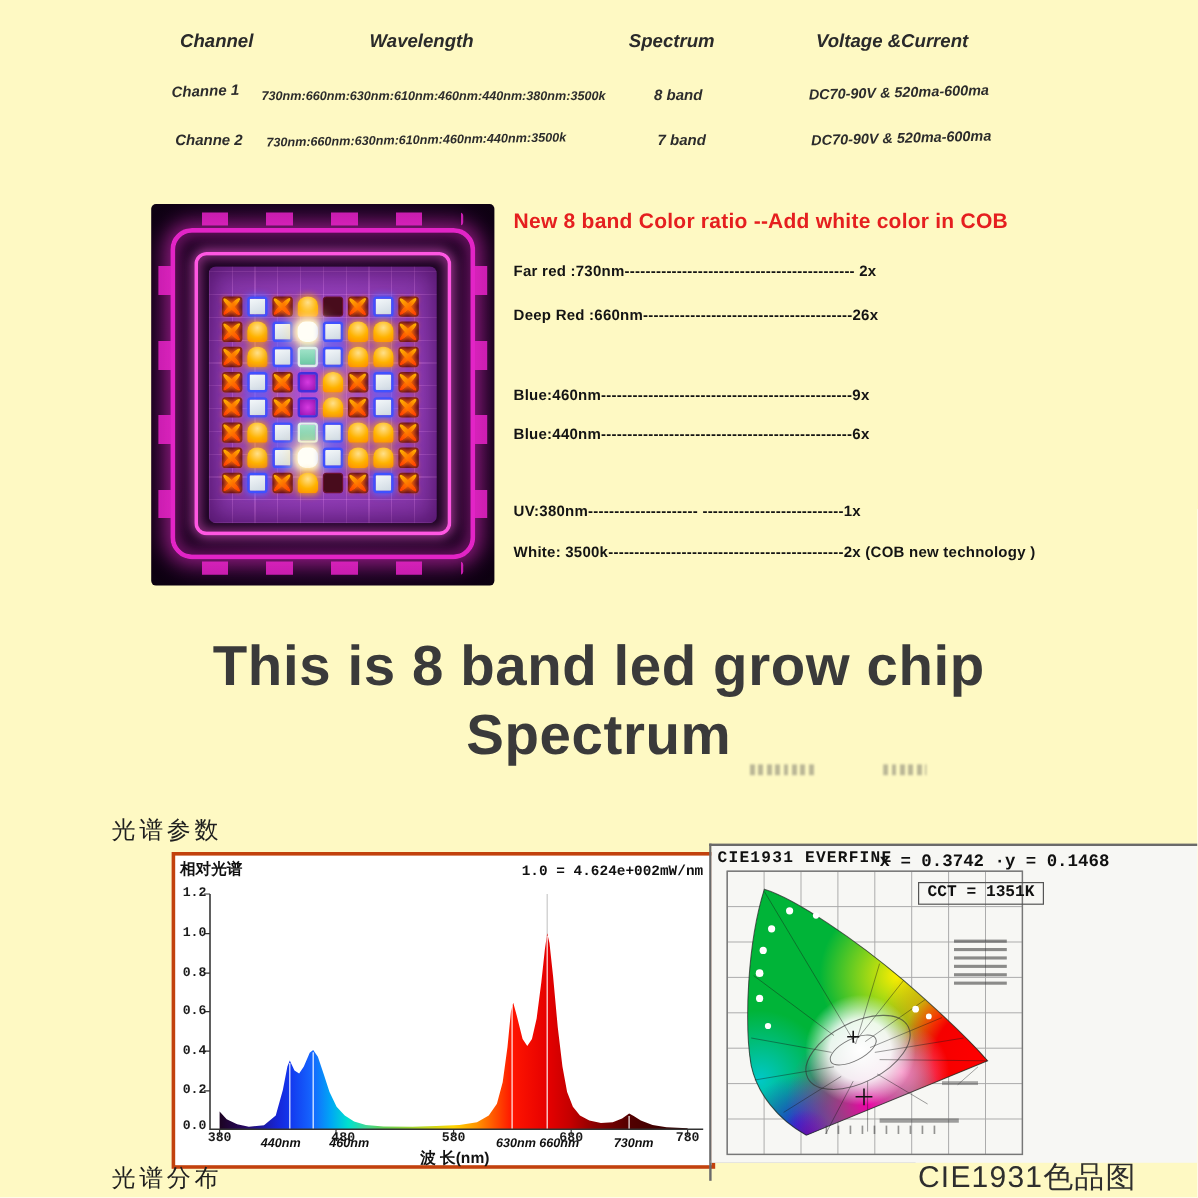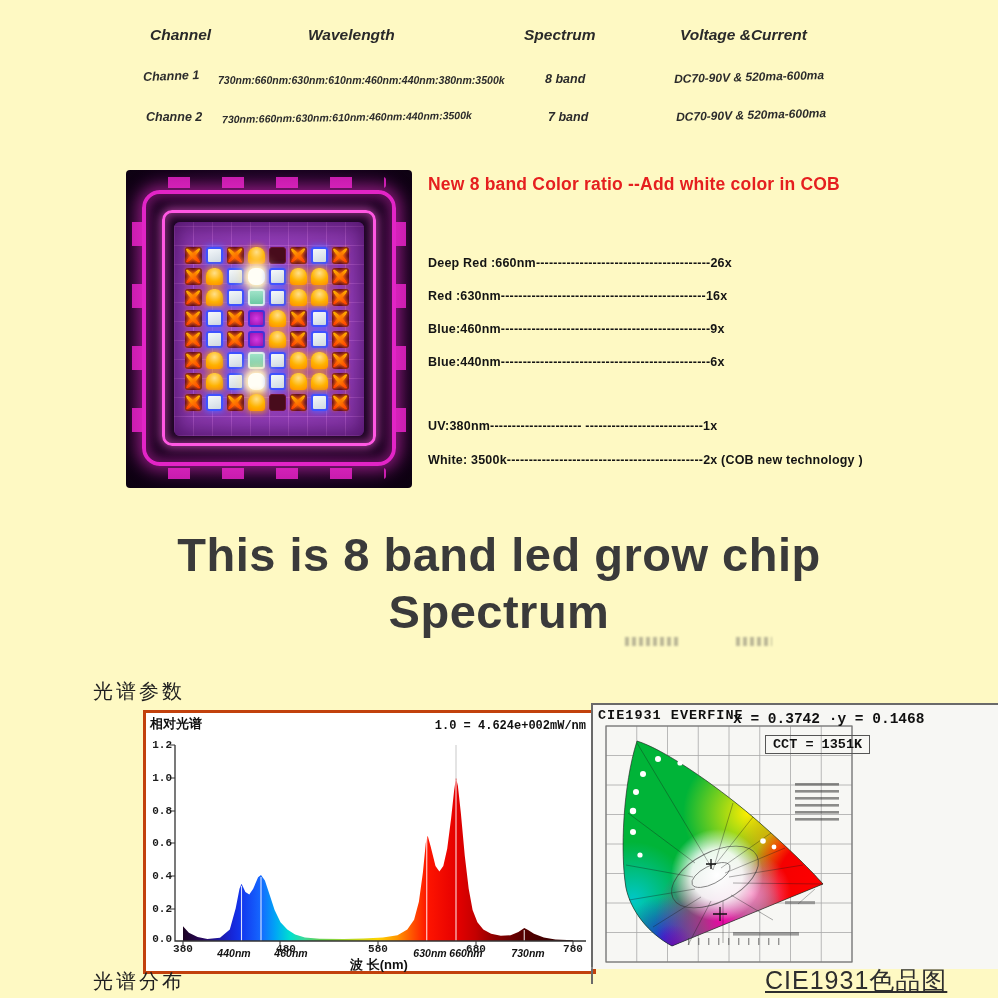--- a/index.html
+++ b/index.html
@@ -155,22 +155,22 @@
         <div class="led redx"></div>
         <div class="led amber"></div>
         <div class="led darkred"></div>
         <div class="led redx"></div>
         <div class="led white"></div>
         <div class="led redx"></div>
       </div>
   </div>
 
   <span class="abs ratio-title" style="left:428px;top:174px;">New 8 band Color ratio --Add white color in COB</span>
+  <span class="abs ratio-item" style="left:428px;top:219px;">Far red :730nm--------------------------------------------  2x</span>
   <span class="abs ratio-item" style="left:428px;top:256px;">Deep Red :660nm----------------------------------------26x</span>
-  <span class="abs ratio-item" style="left:428px;top:289px;">Red :630nm-----------------------------------------------16x</span>
   <span class="abs ratio-item" style="left:428px;top:322px;">Blue:460nm------------------------------------------------9x</span>
   <span class="abs ratio-item" style="left:428px;top:355px;">Blue:440nm------------------------------------------------6x</span>
   <span class="abs ratio-item" style="left:428px;top:419px;">UV:380nm--------------------- ---------------------------1x</span>
   <span class="abs ratio-item" style="left:428px;top:453px;">White: 3500k---------------------------------------------2x  (COB new technology )</span>
 
   <div id="main-title" class="abs">
     <div>This is 8 band led grow chip</div>
     <div>Spectrum</div>
   </div>
   <div class="abs smudge" style="left:625px;top:637px;width:55px;"></div>
@@ -358,15 +358,15 @@
           <rect x="165" y="233" width="1.4" height="7"></rect>
         <rect x="175" y="233" width="1.4" height="7"></rect>
           <rect x="185" y="233" width="1.4" height="7"></rect>
       </g>
     </svg>
     <span class="abs cie-head" style="left:5px;top:3px;font-size:13.5px;letter-spacing:1px;text-align:right;">CIE1931  EVERFINE</span>
     <span class="abs cie-head" style="left:140px;top:6px;font-size:14.5px;">x = 0.3742 ·y = 0.1468</span>
     <span id="cct-box" class="abs cie-head" style="left:172px;top:30px;font-size:13.5px;">CCT = 1351K</span>
   </div>
 
-  <span class="abs" style="left:765px;top:964px;font-size:25px;color:#2e2e2e;letter-spacing:1px;text-decoration:underline;">CIE1931色品图</span>
+  <span class="abs" style="left:765px;top:964px;font-size:25px;color:#2e2e2e;letter-spacing:1px;">CIE1931色品图</span>
 
 </div>
 
 </body></html>

